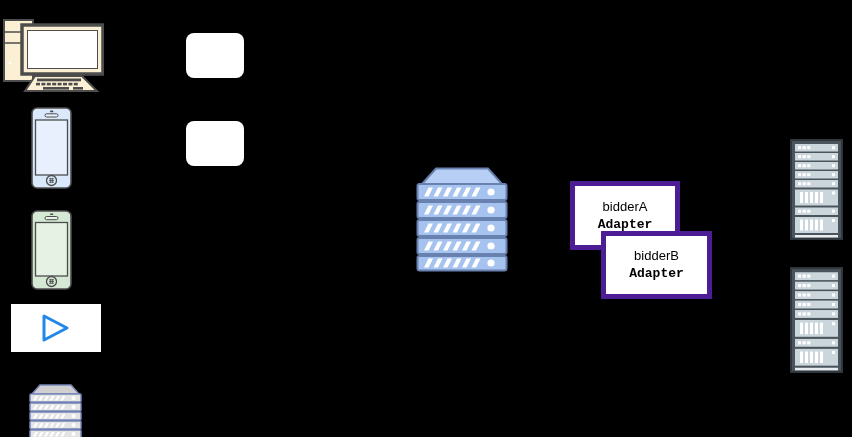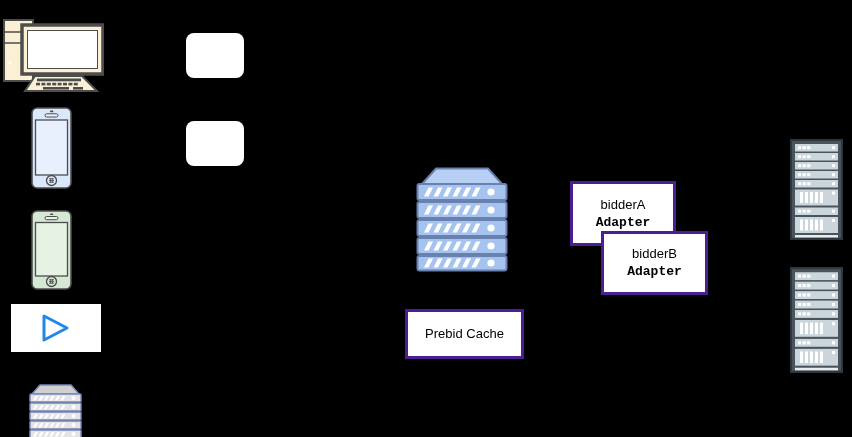--- a/index.html
+++ b/index.html
@@ -1,20 +1,20 @@
 <!DOCTYPE html>
 <html><head>
 <meta charset="utf-8">
 <style>
   html,body{margin:0;padding:0;background:#000;}
   .canvas{position:relative;width:852px;height:437px;background:#000;overflow:hidden;
           font-family:"Liberation Sans", sans-serif;}
   .abs{position:absolute;}
   .white-round-box{background:#ffffff;border-radius:8px;}
-  .label-box{background:#ffffff;border:3px solid #4c1d95;display:flex;flex-direction:column;
+  .label-box{background:#ffffff;border:5px solid #4c1d95;display:flex;flex-direction:column;
              align-items:center;justify-content:center;color:#000;font-size:13px;line-height:18px;}
   .label-box .bold{font-weight:bold;font-family:Liberation Mono, monospace;}
   .video-box{background:#ffffff;border:1.5px solid #000000;display:flex;align-items:center;justify-content:center;}
   svg{display:block;}
 </style>
 </head>
 <body>
 
 <div class="canvas">
 
@@ -168,23 +168,20 @@
           <path d="M22,91.5 h4.5 l-4.5,9 h-4.5 z"></path>
         <path d="M31.5,91.5 h4.5 l-4.5,9 h-4.5 z"></path>
           <path d="M41,91.5 h4.5 l-4.5,9 h-4.5 z"></path>
         <path d="M50.5,91.5 h4.5 l-4.5,9 h-4.5 z"></path>
           <path d="M60,91.5 h4.5 l-4.5,9 h-4.5 z"></path>
         <circle cx="75" cy="96" r="3.6"></circle>
       </g>
     </svg>
   </div>
 
-  <div class="abs label-box" style="left:405px;top:309px;width:113px;height:44px;">
-    <span>Prebid Cache</span>
-  </div>
 
   <div class="abs label-box" style="left:570px;top:181px;width:100px;height:59px;z-index:1;">
     <span>bidderA</span>
     <span class="bold">Adapter</span>
   </div>
 
   <div class="abs label-box" style="left:601px;top:231px;width:101px;height:58px;z-index:2;">
     <span>bidderB</span>
     <span class="bold">Adapter</span>
   </div>

